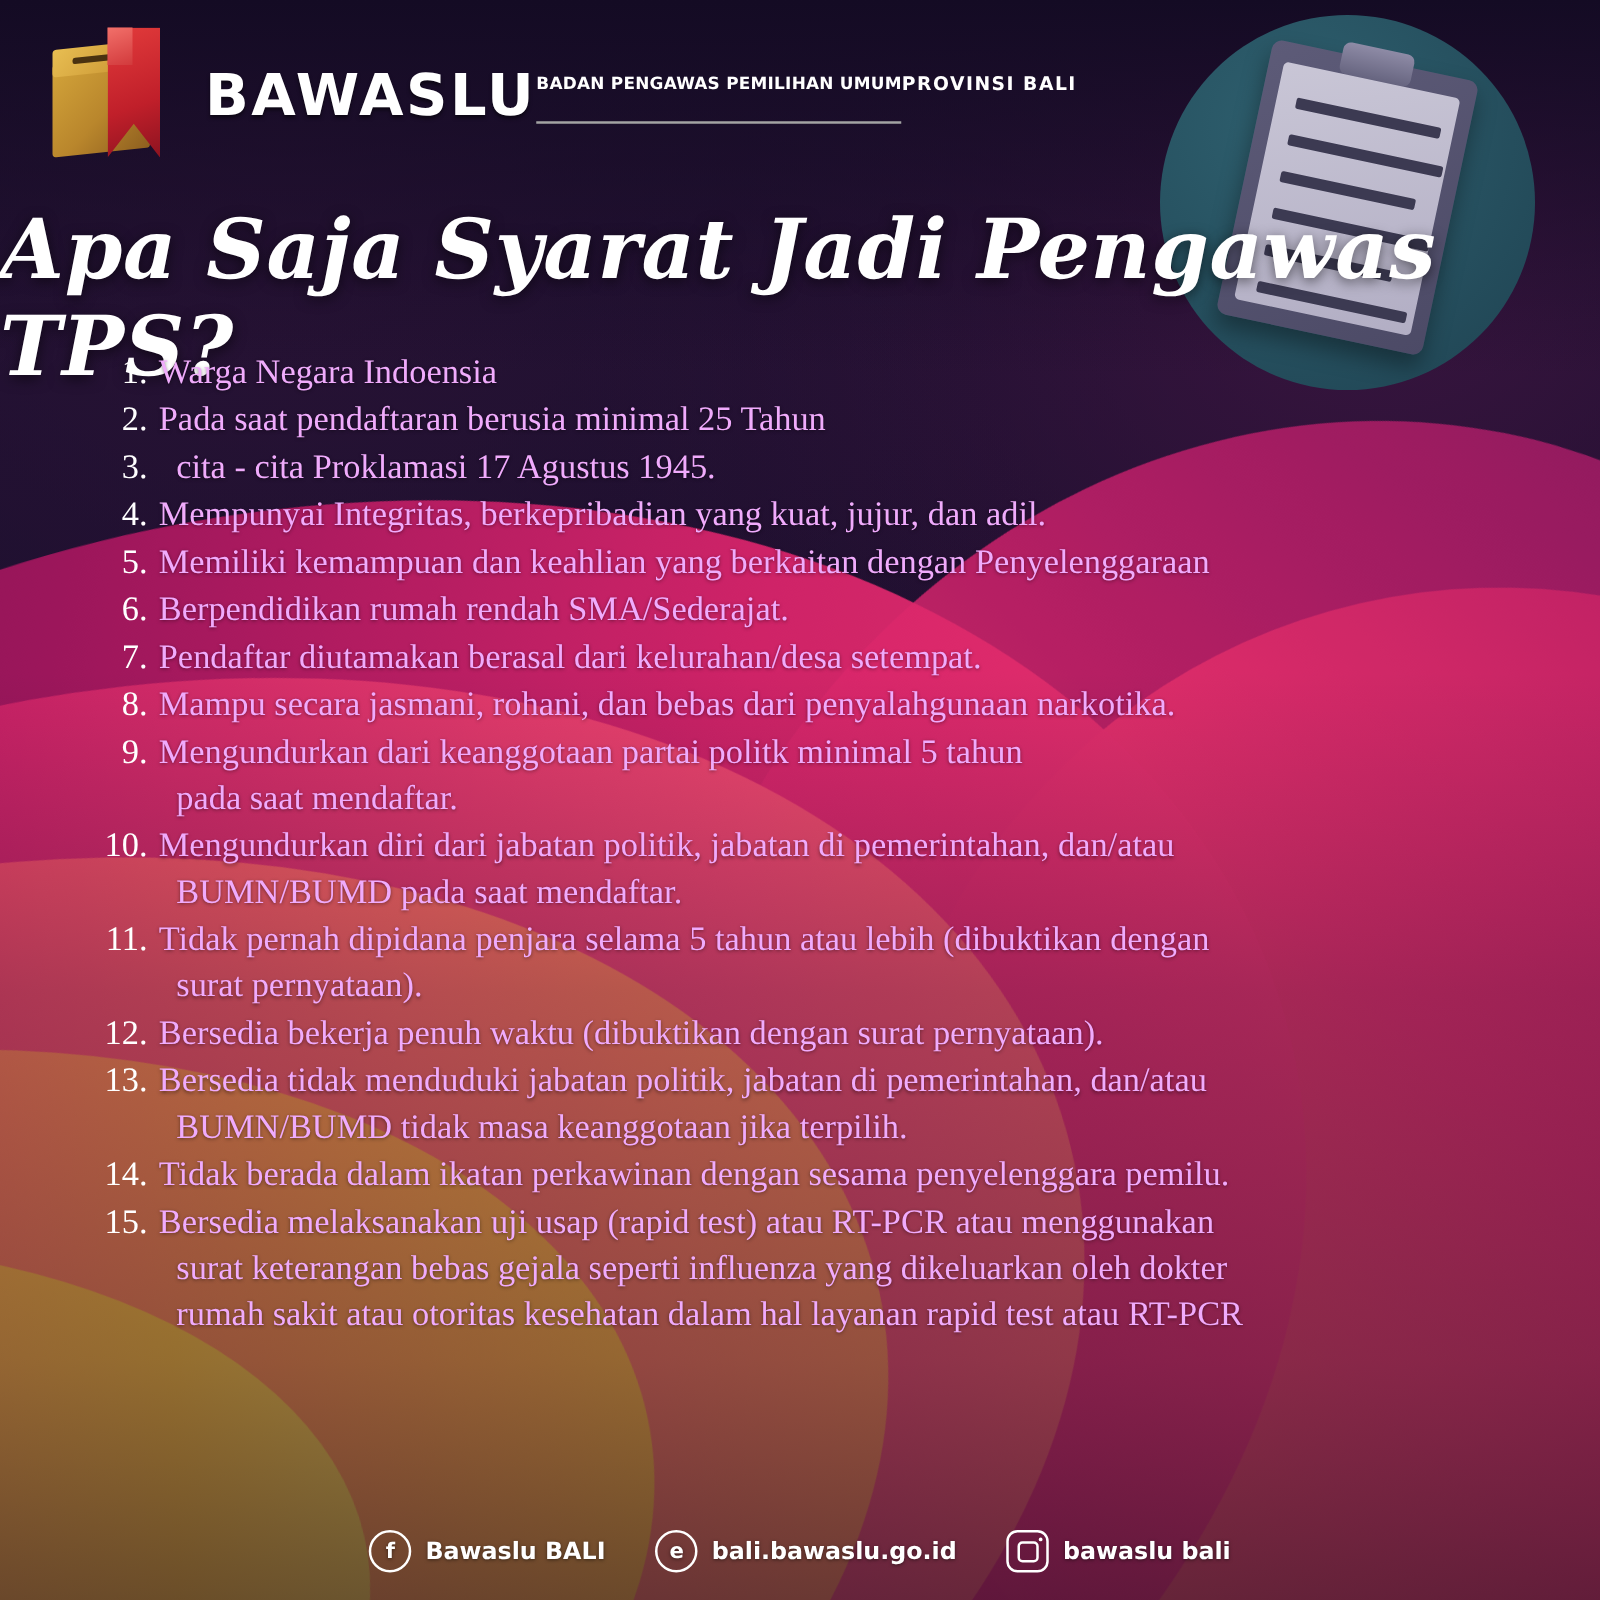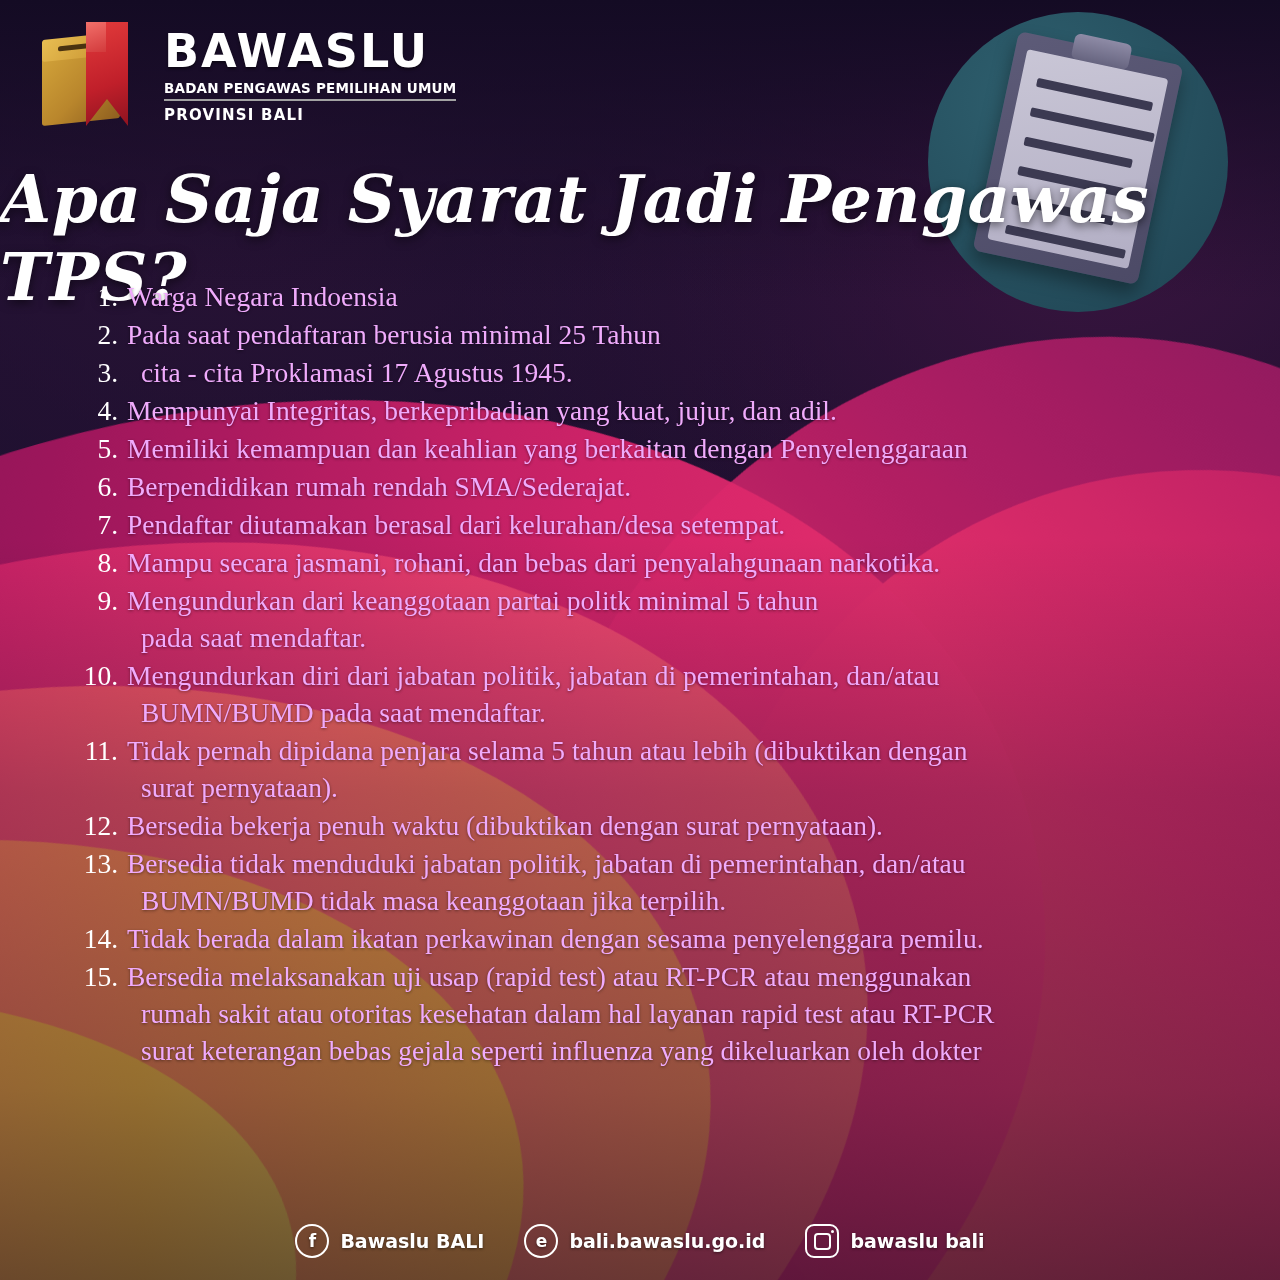--- a/index.html
+++ b/index.html
@@ -139,21 +139,21 @@
     width: 42px; height: 104px;
     background: linear-gradient(160deg, #e23b3b 0%, #c01f2a 60%, #8d1320 100%);
     clip-path: polygon(0 0, 100% 0, 100% 100%, 50% 74%, 0 100%);
   }
   .logo-ribbon-fold {
     position: absolute;
     left: 50px; top: 2px;
     width: 20px; height: 30px;
     background: linear-gradient(160deg, #f2706a 0%, #d23a3c 100%);
   }
-  .logo-text { display: flex; flex-direction: column; }
+  .logo-text { display: flex; flex-direction: row; }
   .logo-title {
     font-family: "DejaVu Sans", sans-serif;
     font-weight: 700;
     font-size: 46px;
     letter-spacing: 2px;
     line-height: 1;
     color: #ffffff;
     text-shadow: 0 2px 3px rgba(0,0,0,.5);
   }
   .logo-sub {
@@ -459,22 +459,22 @@
       <div class="num">14.</div>
       <div class="txt">
         <span>Tidak berada dalam ikatan perkawinan dengan sesama penyelenggara pemilu.</span>
       </div>
     </div>
 
     <div class="item">
       <div class="num">15.</div>
       <div class="txt">
         <span>Bersedia melaksanakan uji usap (rapid test) atau RT-PCR atau menggunakan</span>
+        <span class="cont">surat keterangan bebas gejala seperti influenza yang dikeluarkan oleh dokter</span>
         <span class="cont">rumah sakit atau otoritas kesehatan dalam hal layanan rapid test atau RT-PCR</span>
-        <span class="cont">surat keterangan bebas gejala seperti influenza yang dikeluarkan oleh dokter</span>
       </div>
     </div>
 
   </div>
 
   <div class="footer">
 
     <div class="fitem">
       <span class="ficon">f</span>
       <span>Bawaslu BALI</span>

